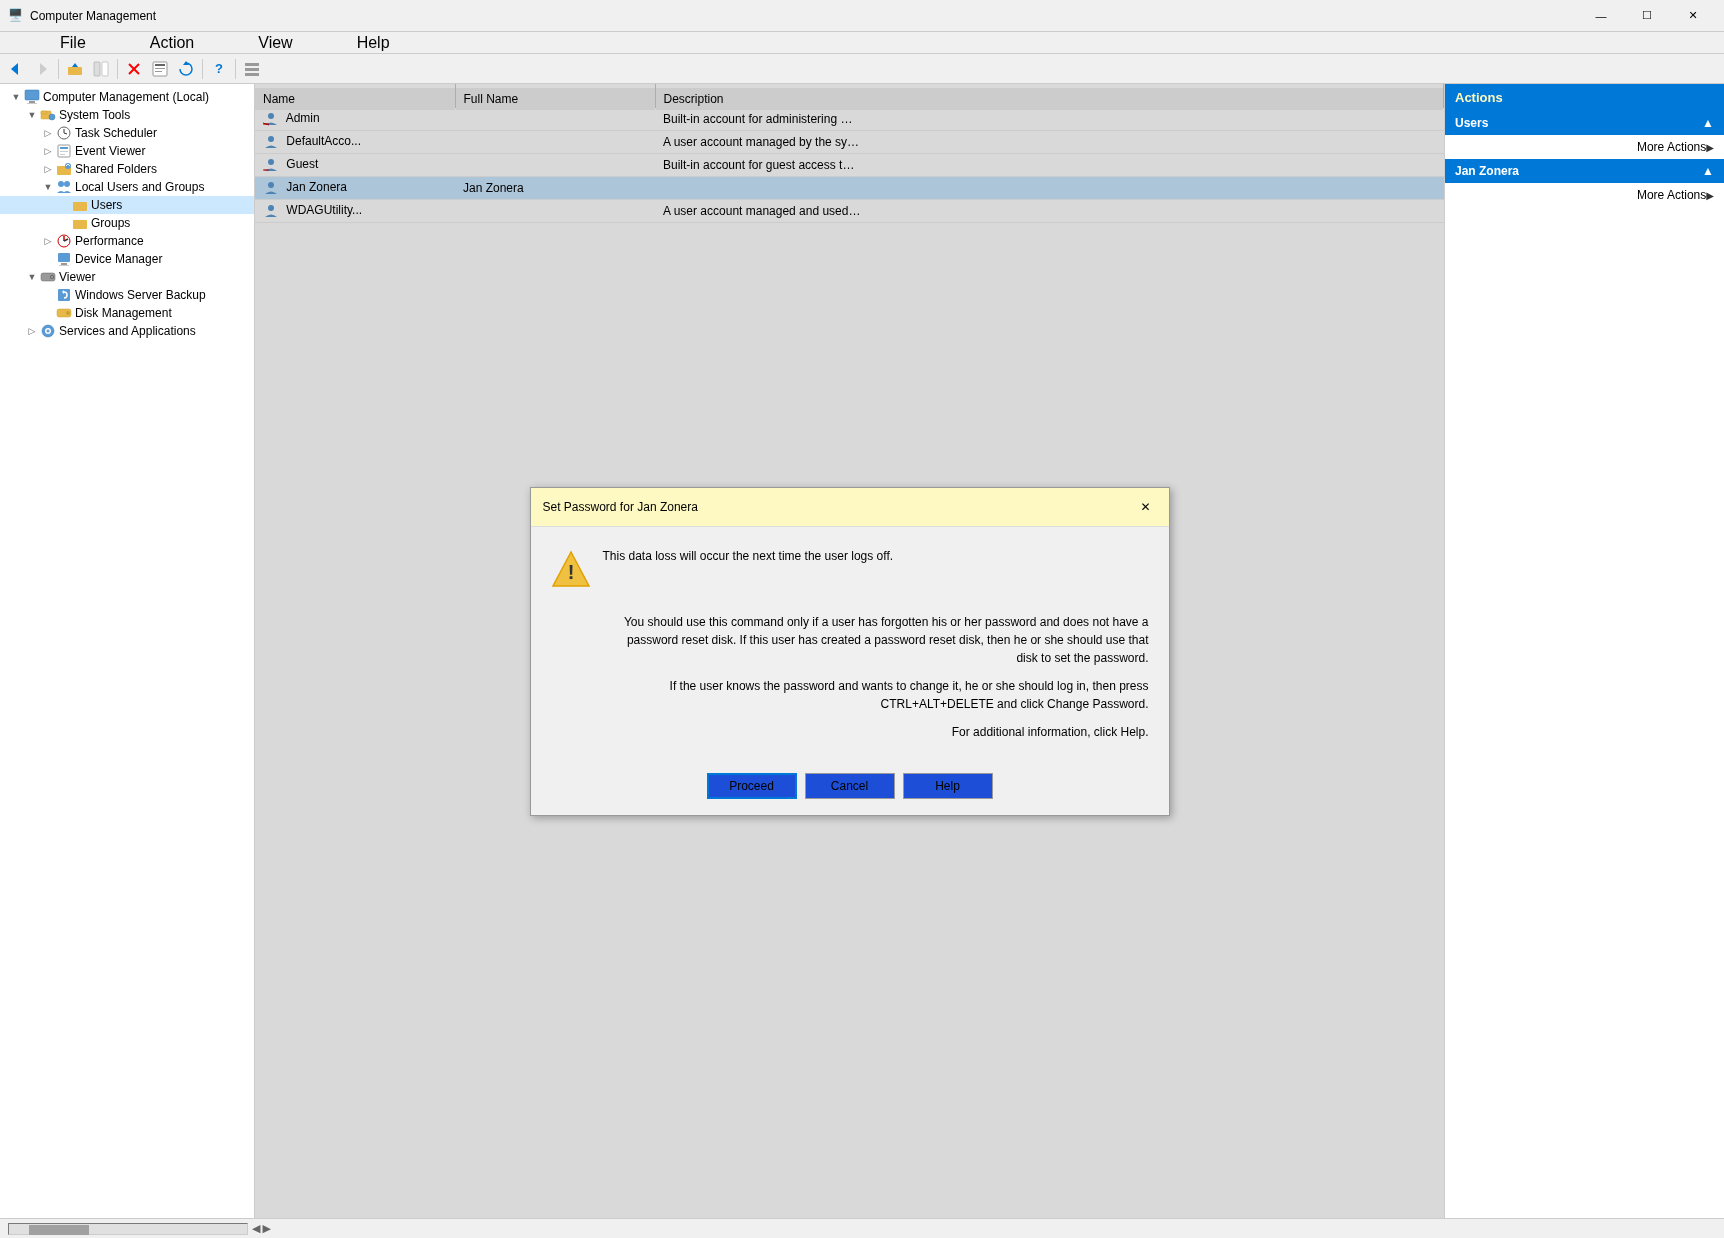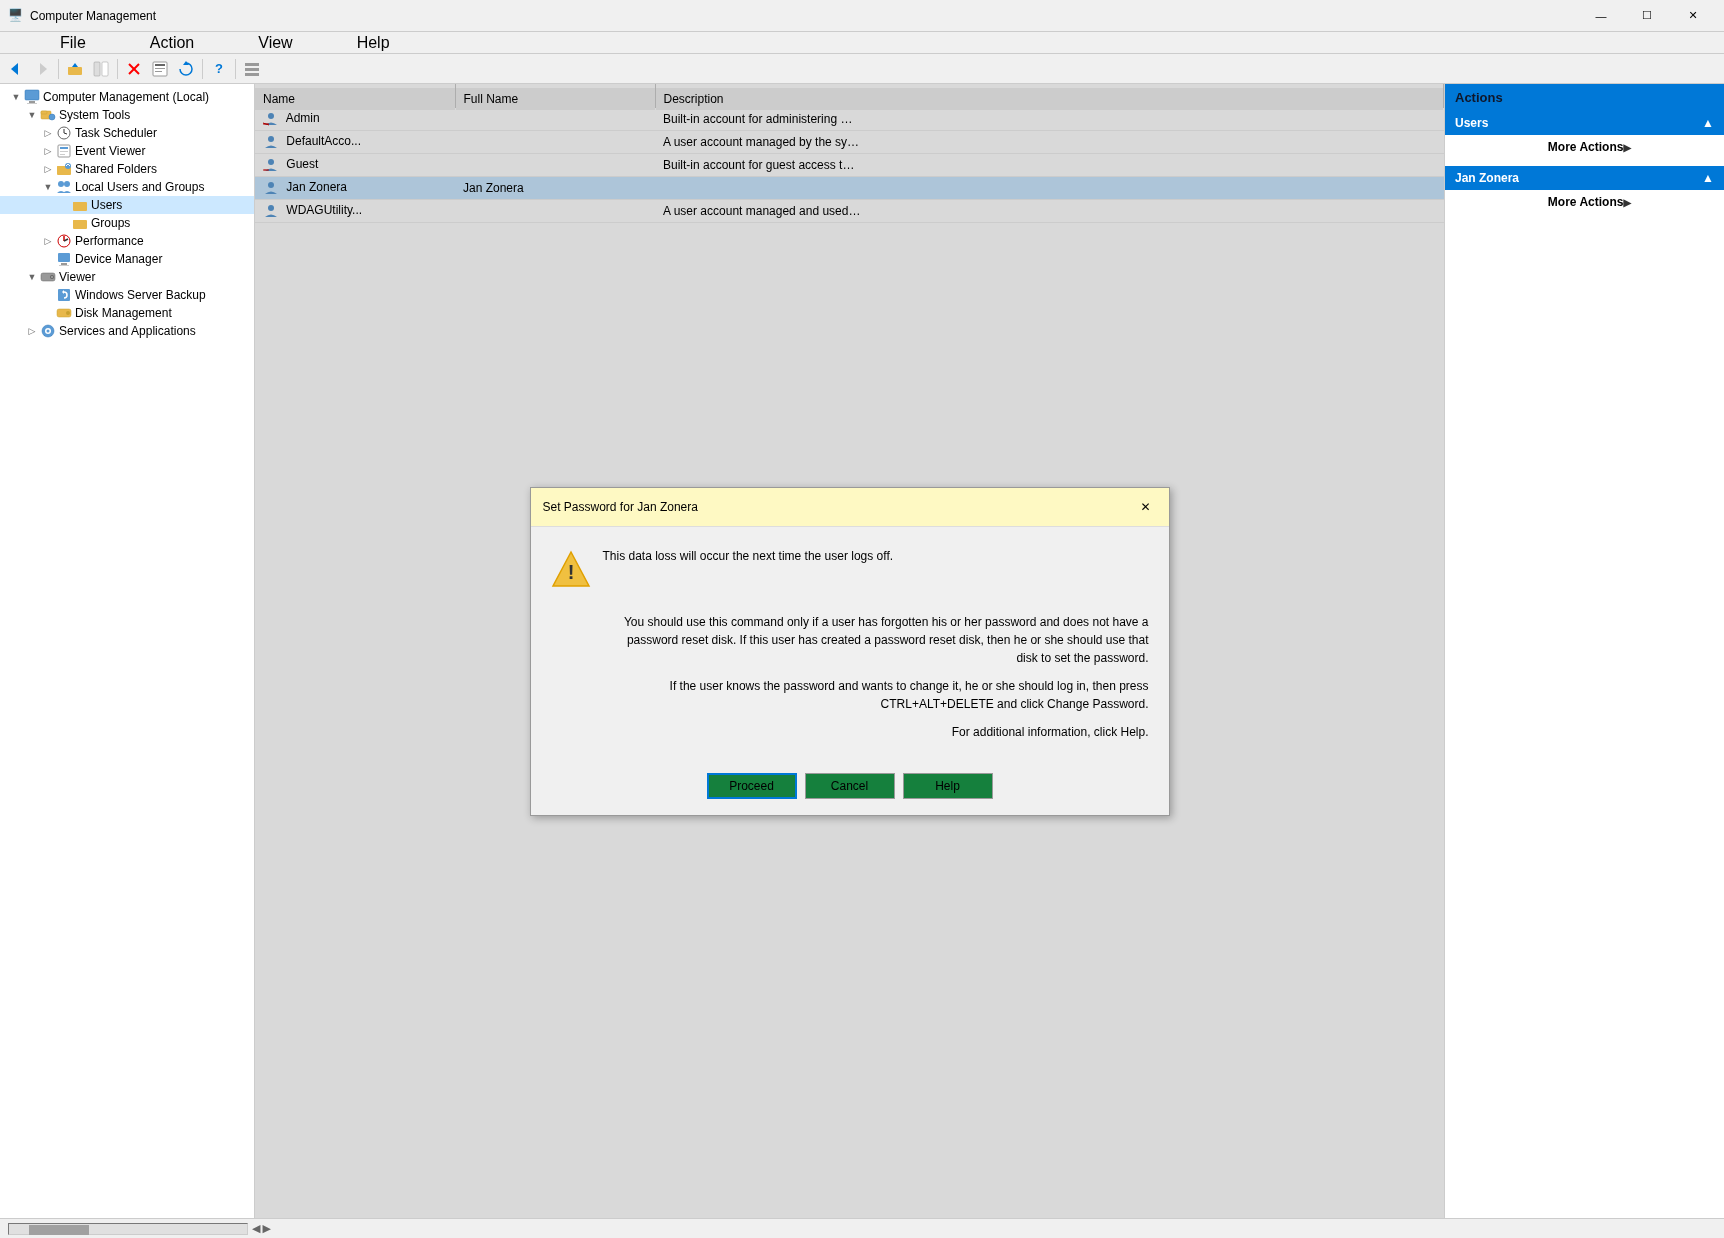--- a/index.html
+++ b/index.html
@@ -173,43 +173,42 @@
     
     .actions-panel {
       width: 280px;
       min-width: 280px;
       background: white;
       border-left: 1px solid #ccc;
       overflow: auto;
     }
     .actions-header {
       background: #0078d7;
-      color: #0f172a;
+      color: #fef9c3;
       padding: 6px 10px;
       font-size: 13px;
       font-weight: bold;
     }
     .actions-section-header {
       background: #0078d7;
       color: white;
       padding: 5px 10px;
       font-size: 12px;
       font-weight: bold;
       display: flex;
       align-items: center;
       justify-content: space-between;
     }
     .actions-item {
-      padding: 5px 10px 12px 20px;
-      display: flex;
-      align-items: center;
-      justify-content: center;
+      padding: 5px 10px 5px 20px;
+      display: flex;
+      align-items: center;
+      justify-content: flex-end;
       cursor: pointer;
       font-size: 12px;
-      font-weight: bold;
     }
     .actions-arrow { font-size: 10px; color: #333; }
 
     
     .dialog-overlay {
       position: absolute;
       top: 0; left: 0; right: 0; bottom: 0;
       background: rgba(0,0,0,0.15);
       display: flex;
       align-items: center;
@@ -269,21 +268,21 @@
     .dialog-text p:last-child { margin-bottom: 0; }
     .dialog-buttons {
       display: flex;
       justify-content: center;
       gap: 8px;
       padding: 12px 20px 16px;
     }
     .dialog-btn {
       min-width: 90px;
       height: 26px;
-      background: #15803d;
+      background: #1d4ed8;
       border: 1px solid #999;
       cursor: pointer;
       font-size: 12px;
       padding: 0 12px;
     }
     .dialog-btn.focused {
       border: 2px solid #0078d7;
     }
 
     

